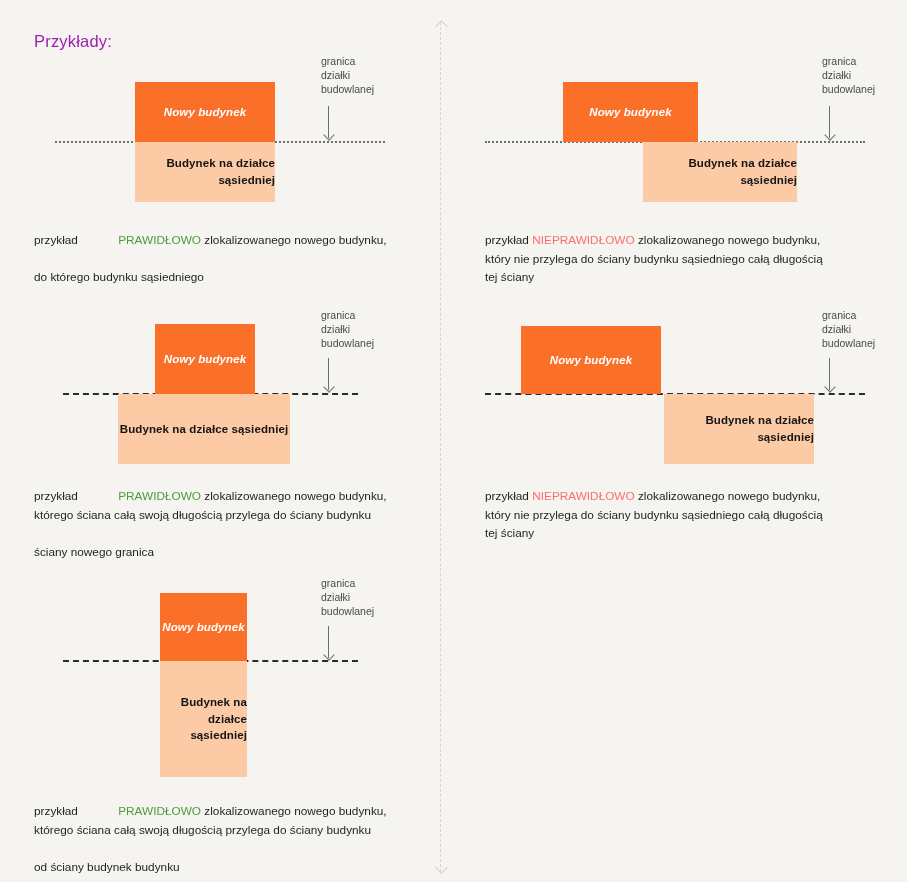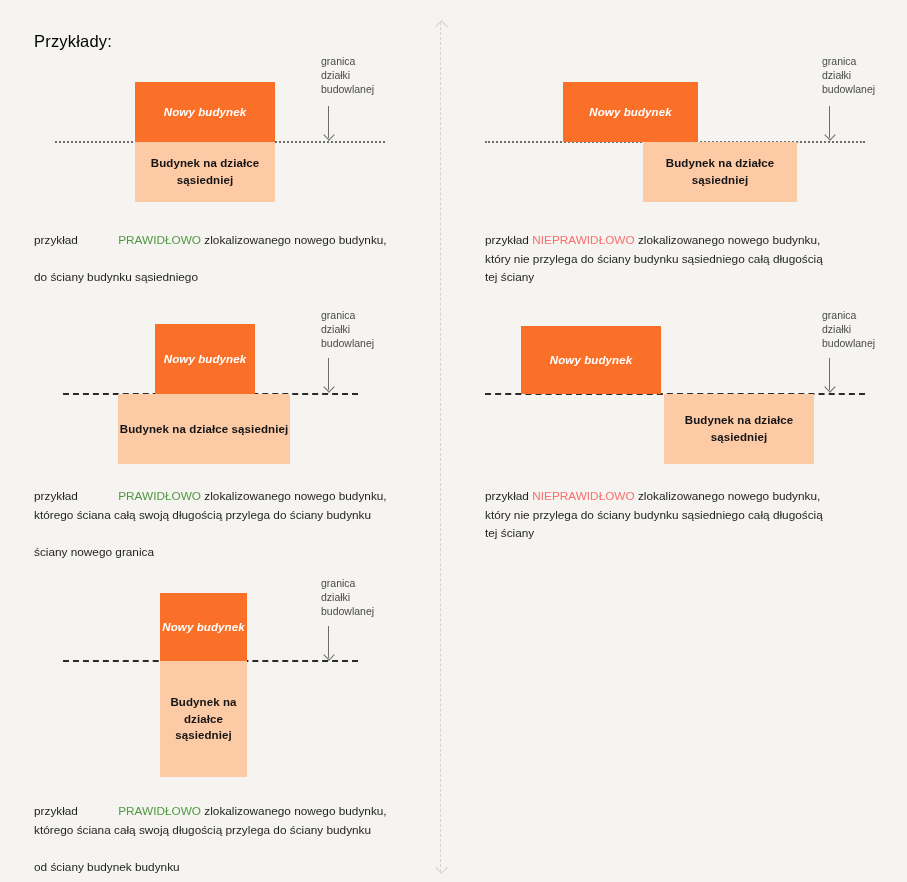--- a/index.html
+++ b/index.html
@@ -21,21 +21,21 @@
   }
 
   
   .page-title {
     position: absolute;
     left: 34px;
     top: 32px;
     font-size: 16.5px;
     font-weight: 400;
     letter-spacing: 0.2px;
-    color: #000000;
+    color: #a21caf;
   }
 
   
   .column-divider {
     position: absolute;
     left: 440px;
     top: 22px;
     bottom: 10px;
     width: 2px;
     border-left: 1px dashed #d6d3cc;
@@ -83,20 +83,21 @@
     letter-spacing: 0.1px;
   }
   .building.new {
     background: #fa7029;
     color: #ffffff;
     font-style: italic;
   }
   .building.neighbour {
     background: #fdcaa6;
     color: #141414;
+    text-align: right;
   }
 
   
   .boundary-note {
     position: absolute;
     font-size: 10.5px;
     line-height: 1.32;
     color: #4a4a4a;
     font-weight: 400;
     white-space: pre-line;
@@ -160,21 +161,21 @@
 
       <div class="boundary-note" style="left:321px; top:55px;">granica
 działki
 budowlanej</div>
       <div class="boundary-arrow" style="left:328px; top:106px; height:32px;"></div>
     </div>
 
     <div class="caption" style="left:34px; top:231px; width:400px;">
       <span>przykład </span><span class="verdict verdict-ok">PRAWIDŁOWO</span><span> zlokalizowanego nowego budynku,</span><br>
       <br>
-      <span>do ściany budynku sąsiedniego</span>
+      <span>do którego budynku sąsiedniego</span>
     </div>
   </div>
 
   <div class="example" style="left:467px; top:0; width:440px; height:300px;">
 
     <div class="diagram" style="position:absolute; left:0; top:0; width:440px; height:210px;">
 
       <div class="boundary-line faint" style="left:18px; top:141px; width:380px;"></div>
 
       <div class="building new" style="left:96px; top:82px; width:135px; height:60px;">

